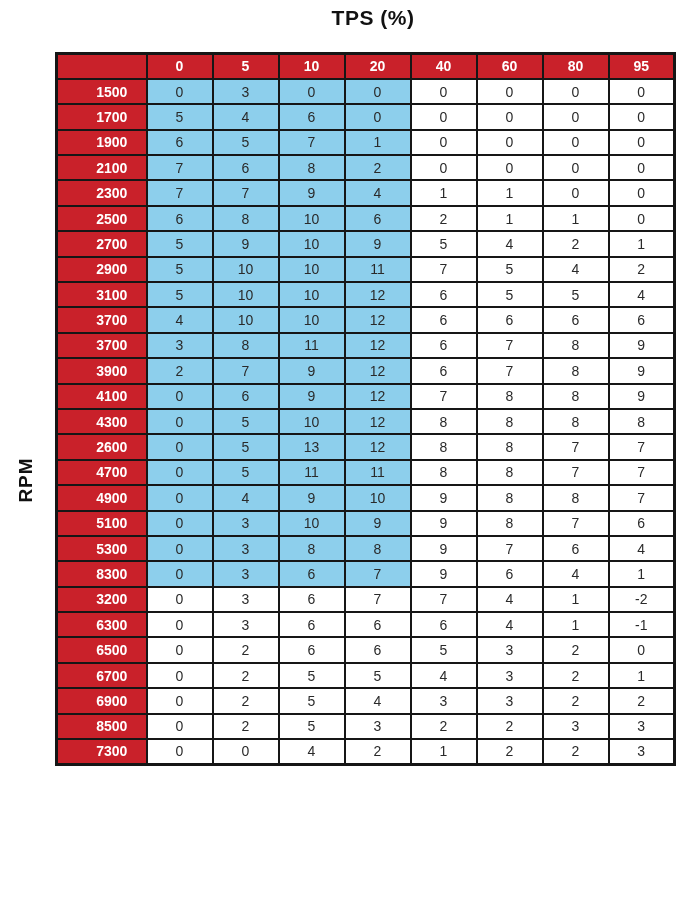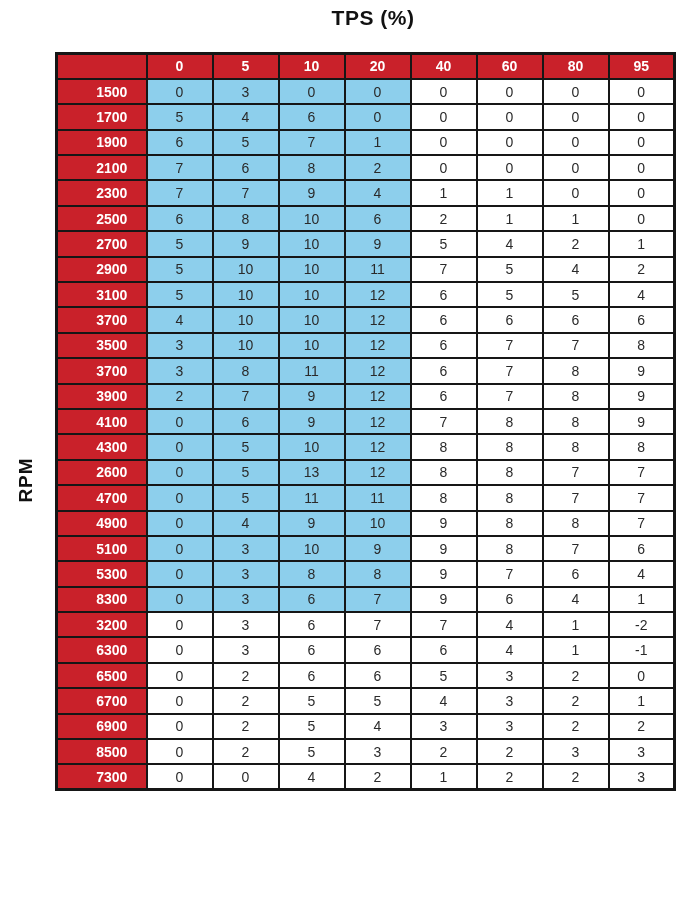--- a/index.html
+++ b/index.html
@@ -211,31 +211,20 @@
           <td class="hl">4</td>
           <td class="hl">10</td>
           <td class="hl">10</td>
           <td class="hl">12</td>
           <td>6</td>
           <td>6</td>
           <td>6</td>
           <td>6</td>
         </tr>
         <tr>
-          <th>3500</th>
-          <td class="hl">3</td>
-          <td class="hl">10</td>
-          <td class="hl">10</td>
-          <td class="hl">12</td>
-          <td>6</td>
-          <td>7</td>
-          <td>7</td>
-          <td>8</td>
-        </tr>
-        <tr>
           <th>3700</th>
           <td class="hl">3</td>
           <td class="hl">8</td>
           <td class="hl">11</td>
           <td class="hl">12</td>
           <td>6</td>
           <td>7</td>
           <td>8</td>
           <td>9</td>
         </tr>

